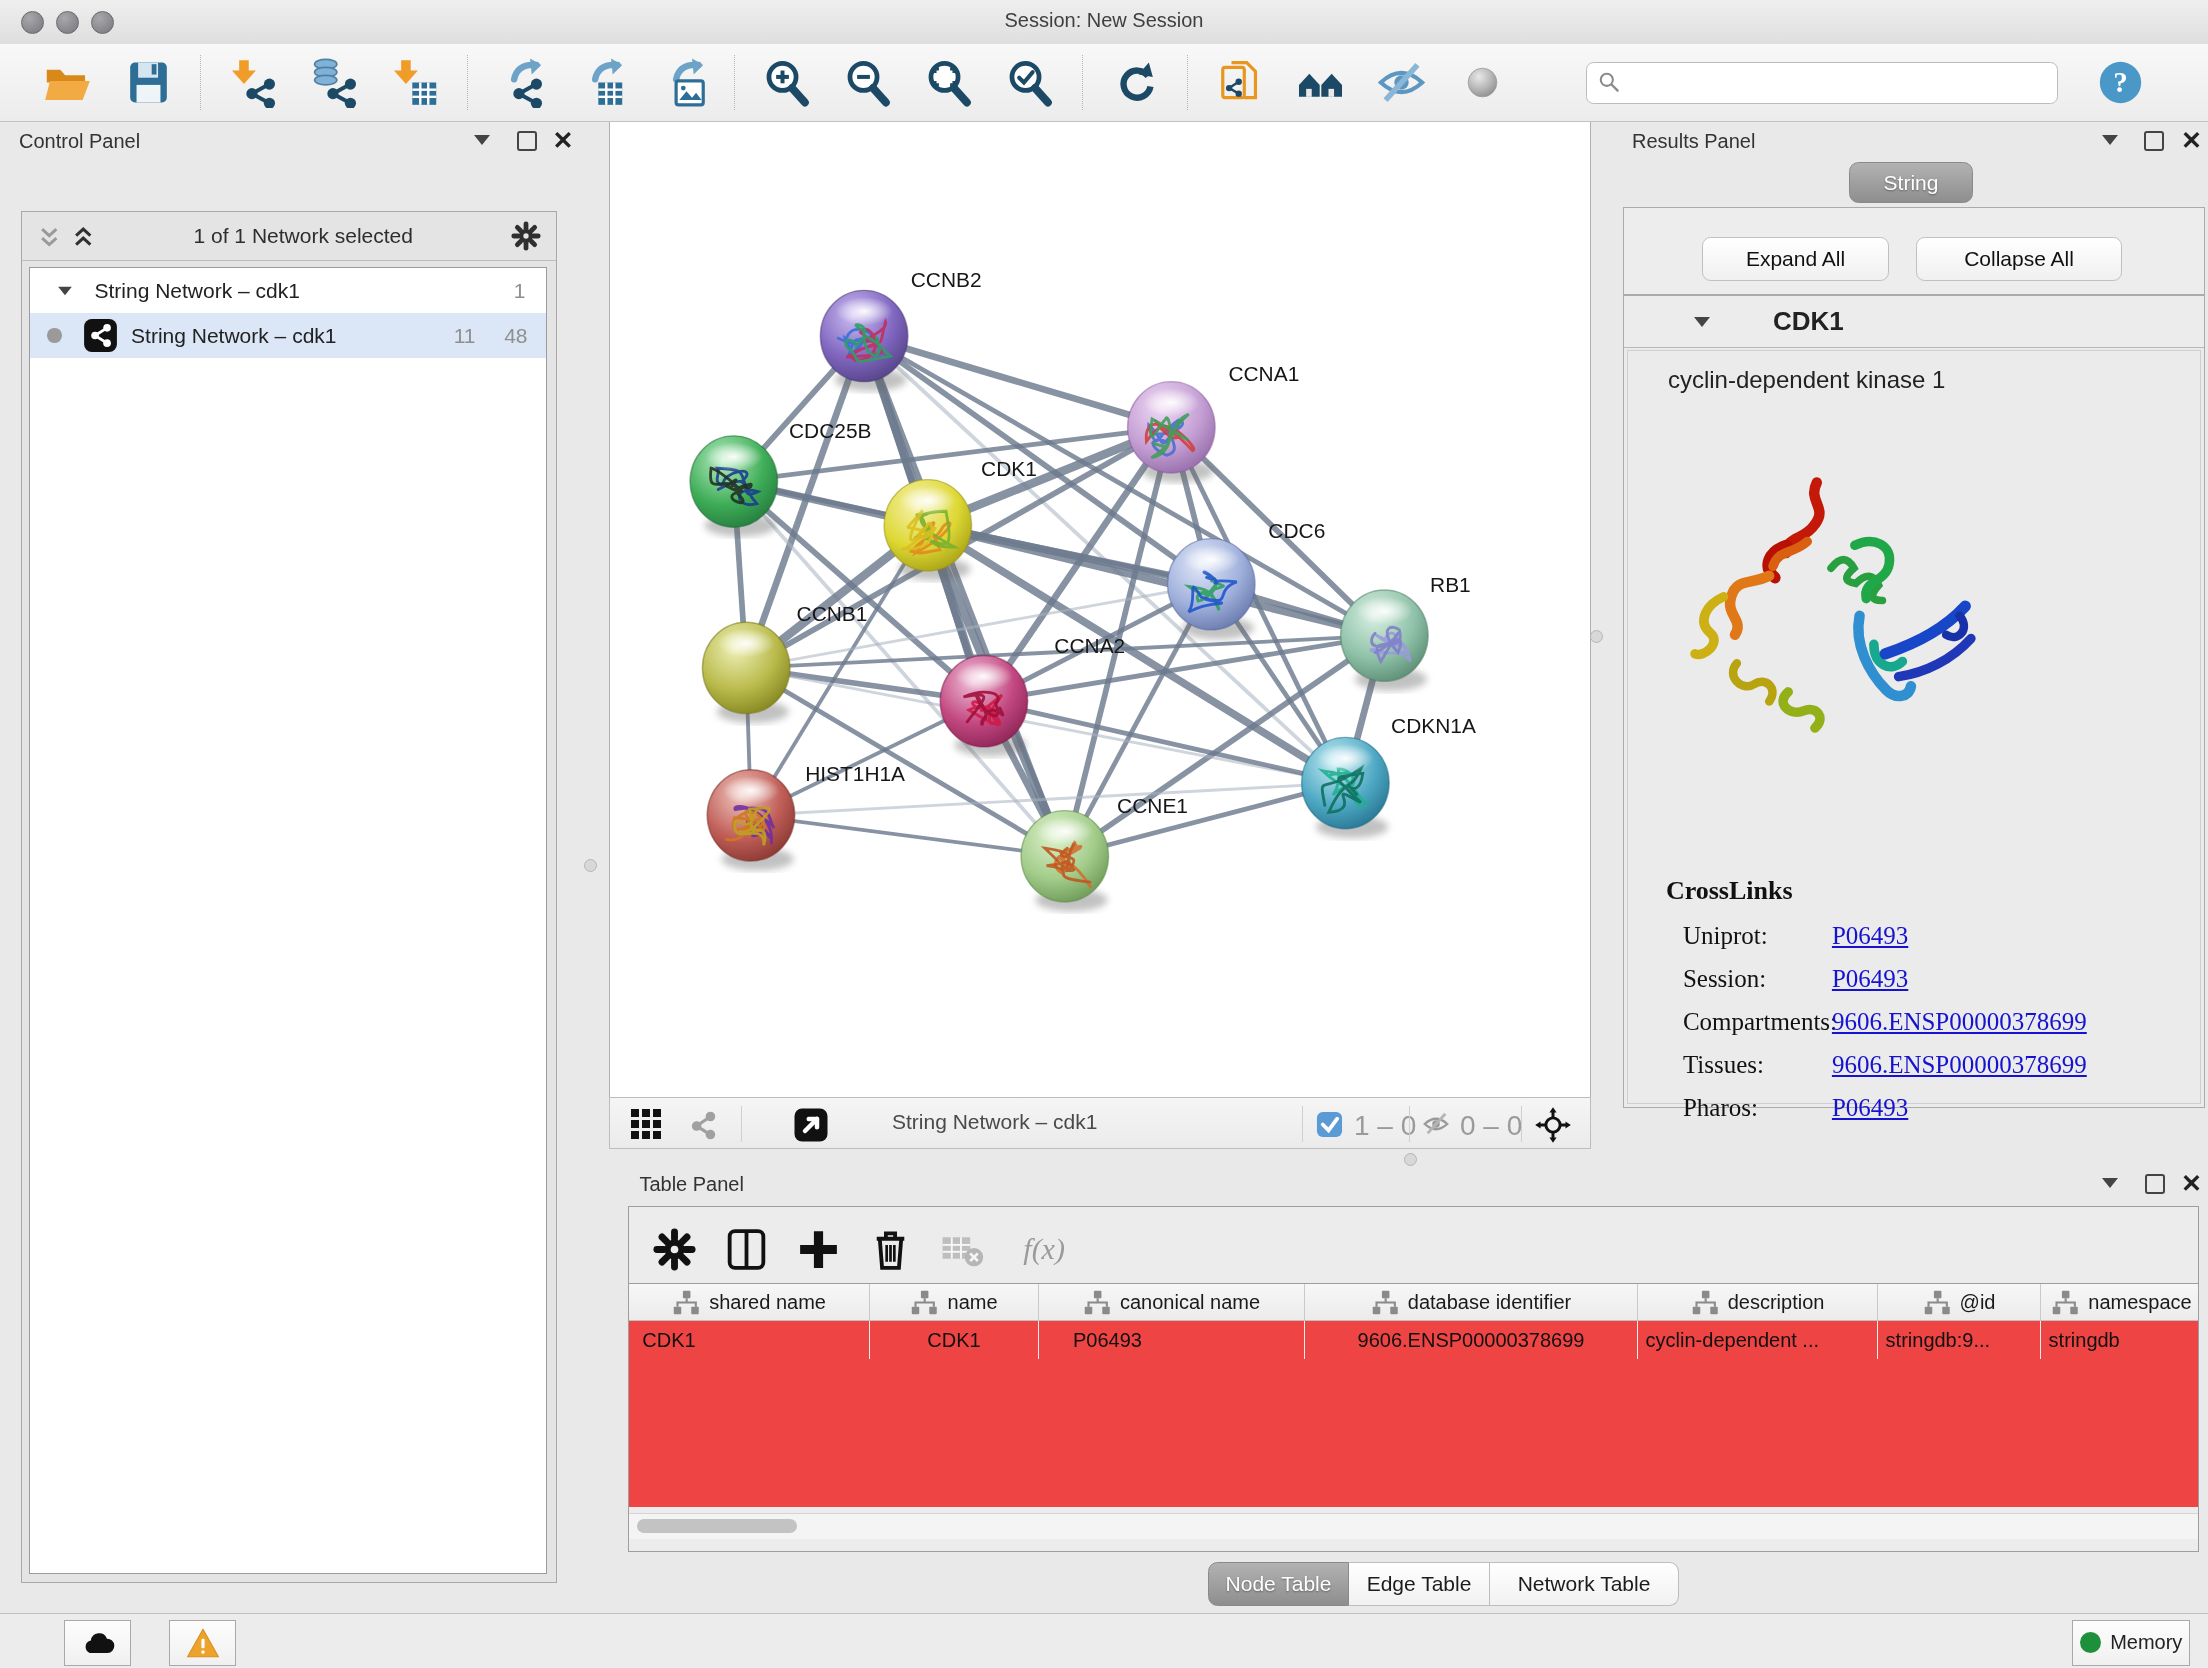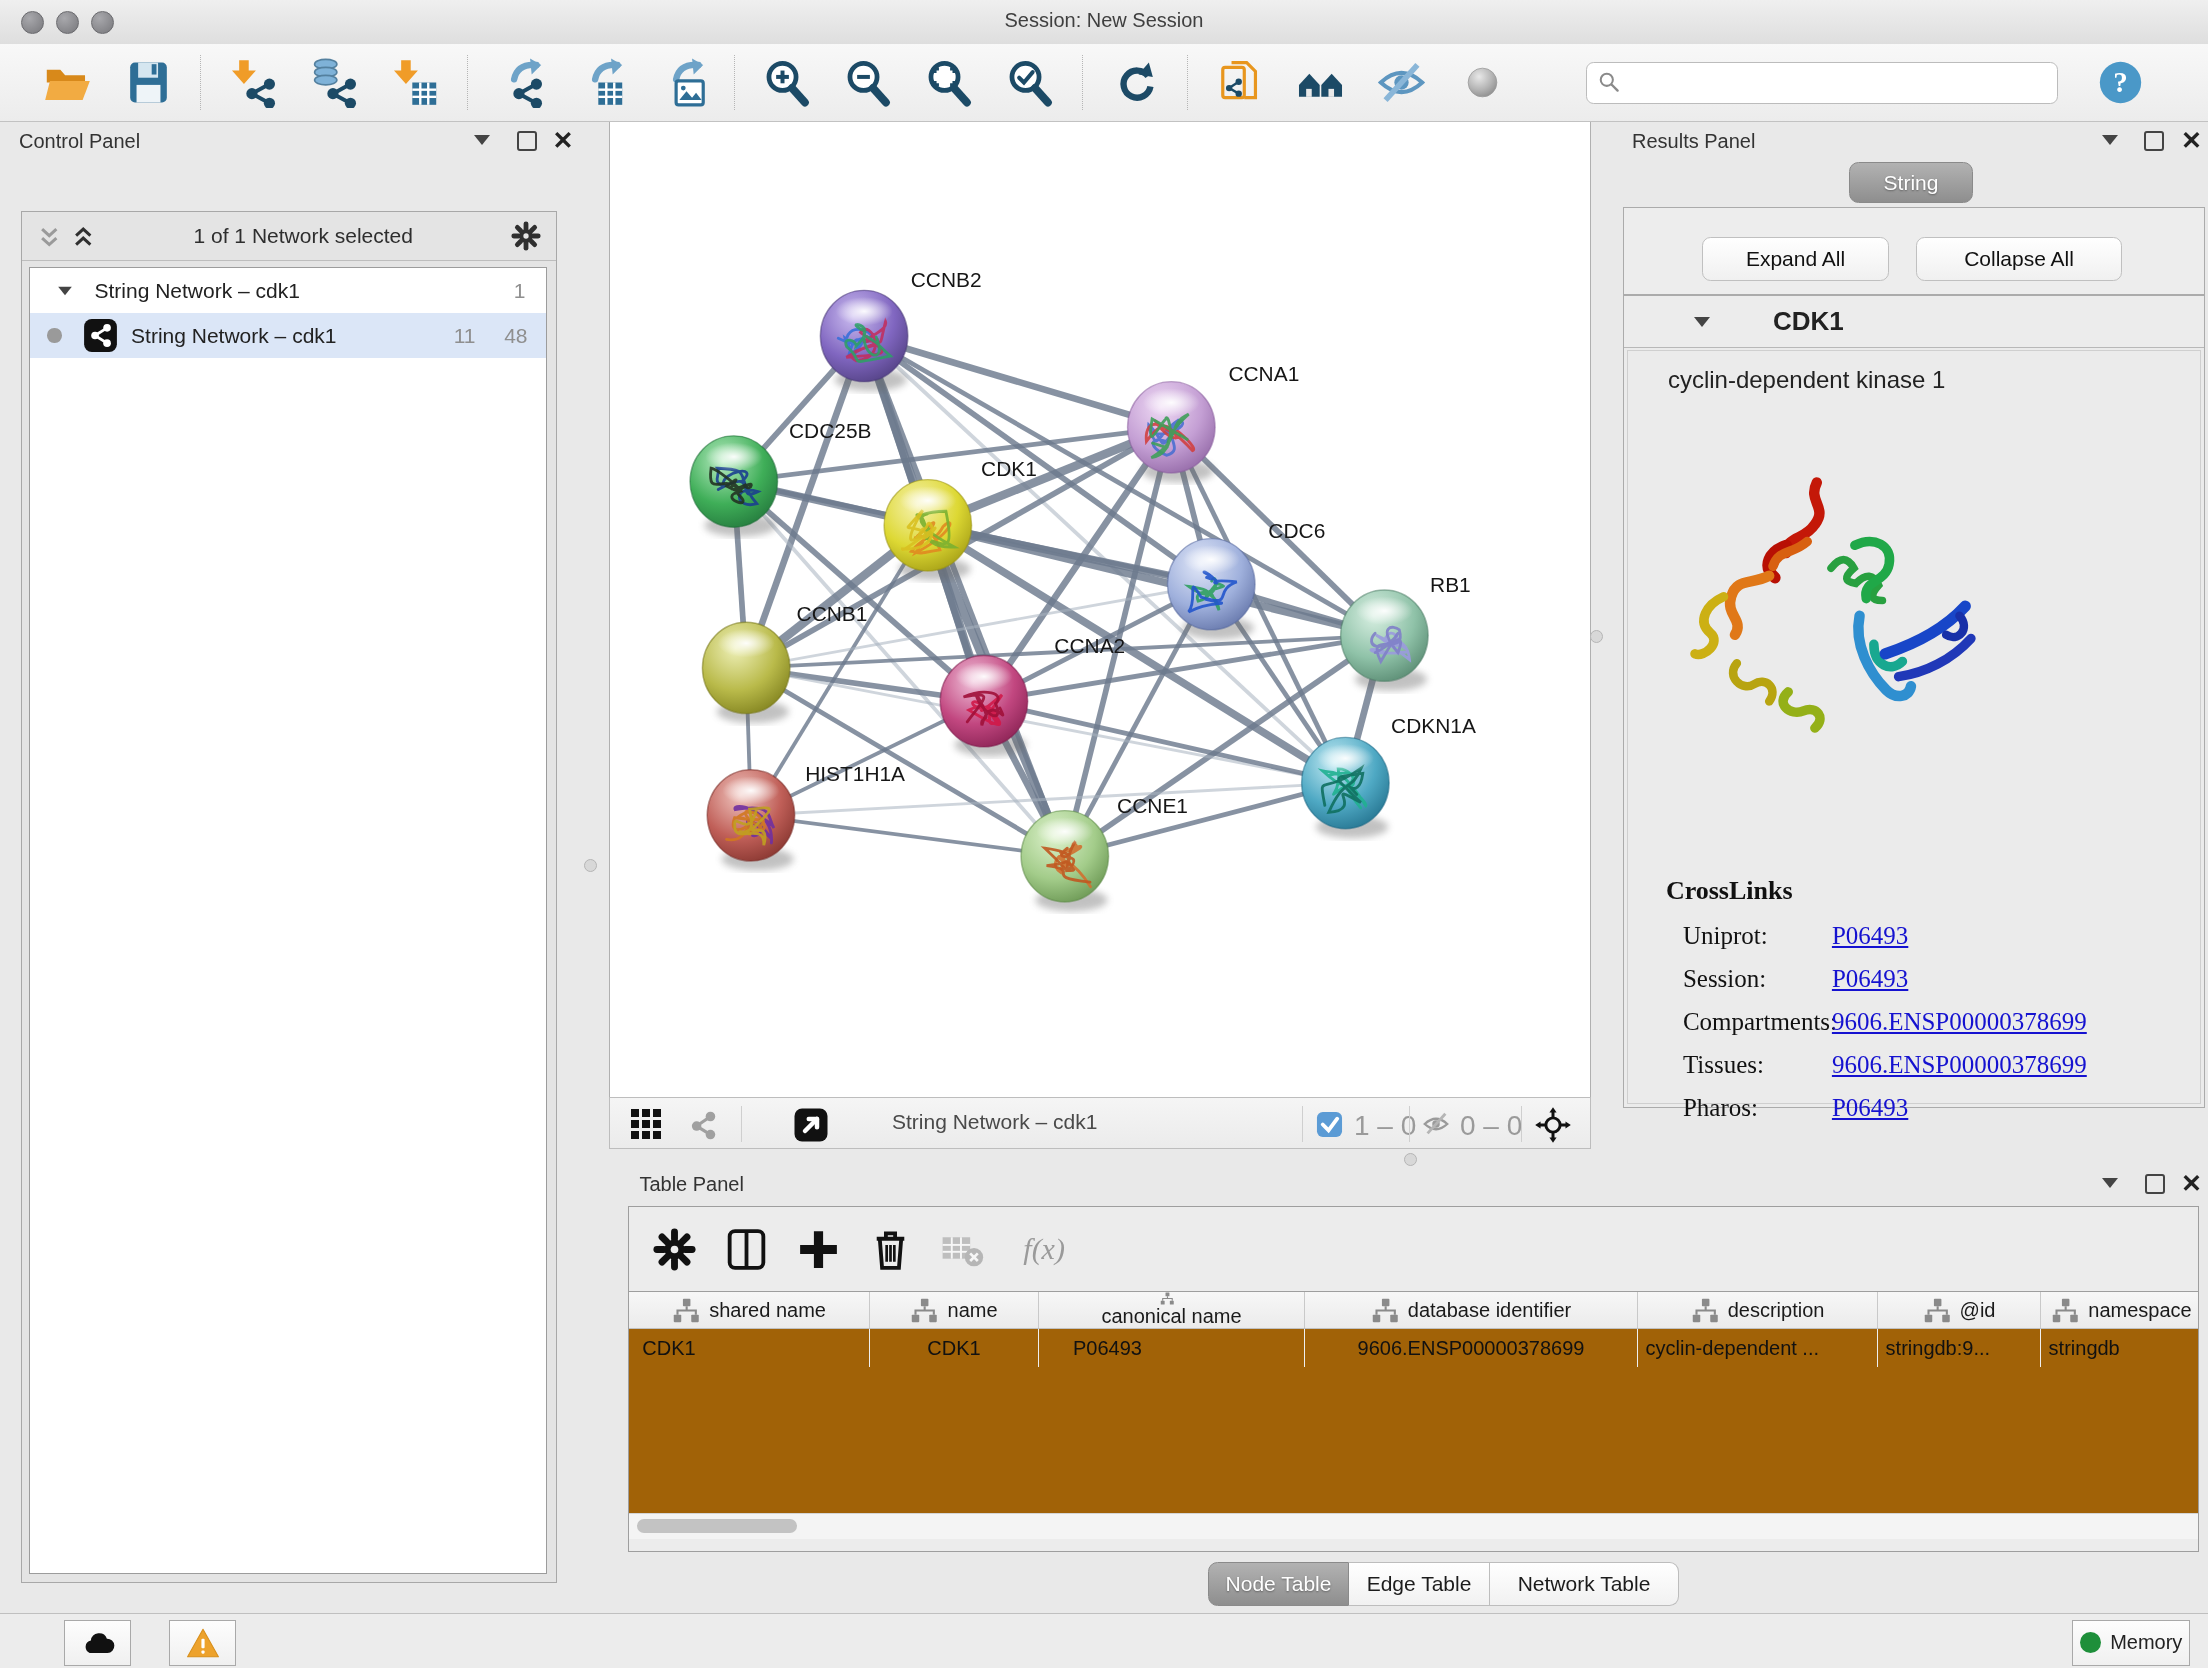--- a/index.html
+++ b/index.html
@@ -66,21 +66,21 @@
     border:1px solid #cfcfcf;}
   .serif{font-family:"Liberation Serif",serif;}
   .xl-label{font-size:25px;color:#111;}
   .xl-link{font-size:25px;color:#1512d0;text-decoration:underline;}
   
   #tp-box{left:628px;top:1206px;width:1569px;height:344px;border:1px solid #9e9e9e;background:#ececec;}
   #tp-toolbar{position:absolute;left:0;top:0;width:100%;height:84px;display:flex;align-items:center;
     padding-left:21px;box-sizing:border-box;}
   .tp-icon{width:49px;height:49px;margin-right:23px;}
   .tp-icon svg{width:100%;height:100%;}
-  #tbl{position:absolute;left:0;top:84px;width:100%;height:223px;background:#a16207;
+  #tbl{position:absolute;left:0;top:76px;width:100%;height:223px;background:#ef4444;
     border-top:1px solid #9e9e9e;overflow:hidden;}
   #tbl-head{display:flex;height:36px;background:linear-gradient(#f7f7f7,#ebebeb);
     border-bottom:1px solid #c0c0c0;}
   .th{display:flex;align-items:center;justify-content:center;font-size:20px;color:#1a1a1a;
     border-right:1px solid #c9c9c9;box-sizing:border-box;flex:0 0 auto;}
   .th svg{width:28.5px;height:25px;margin-right:8.6px;}
   .tr{display:flex;height:38px;}
   .td{display:flex;align-items:center;font-size:20px;color:#111;border-right:1px solid #efefef;
     box-sizing:border-box;flex:0 0 auto;white-space:nowrap;overflow:hidden;}
   #hscroll{position:absolute;left:0;top:306px;width:100%;height:25px;background:#f4f4f4;
@@ -787,21 +787,21 @@
             <svg viewBox="0 0 34 30">
               <g fill="#8a8a8a">
                 <rect x="13" y="1" width="9" height="9" rx="1"></rect>
                 <rect x="2" y="20" width="9" height="9" rx="1"></rect>
                 <rect x="23" y="20" width="9" height="9" rx="1"></rect>
               </g>
               <path d="M17.5 10 v5 M6.5 20 v-5 h22 v5" fill="none" stroke="#8a8a8a" stroke-width="2.5"></path>
             </svg>
             <span>name</span>
           </div>
-          <div class="th" style="width: 266px; flex-direction: column;">
+          <div class="th" style="width: 266px;">
             <svg viewBox="0 0 34 30">
               <g fill="#8a8a8a">
                 <rect x="13" y="1" width="9" height="9" rx="1"></rect>
                 <rect x="2" y="20" width="9" height="9" rx="1"></rect>
                 <rect x="23" y="20" width="9" height="9" rx="1"></rect>
               </g>
               <path d="M17.5 10 v5 M6.5 20 v-5 h22 v5" fill="none" stroke="#8a8a8a" stroke-width="2.5"></path>
             </svg>
             <span>canonical name</span>
           </div>

